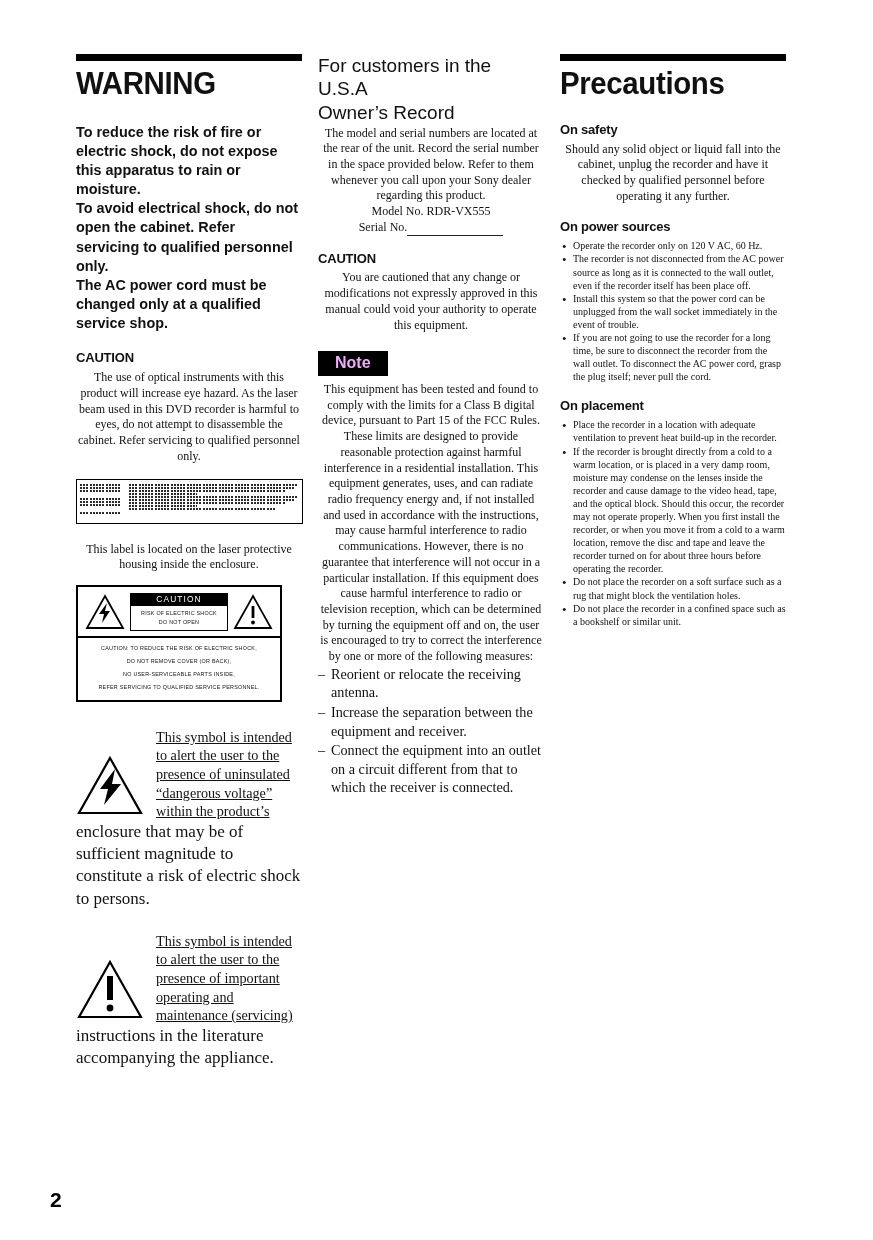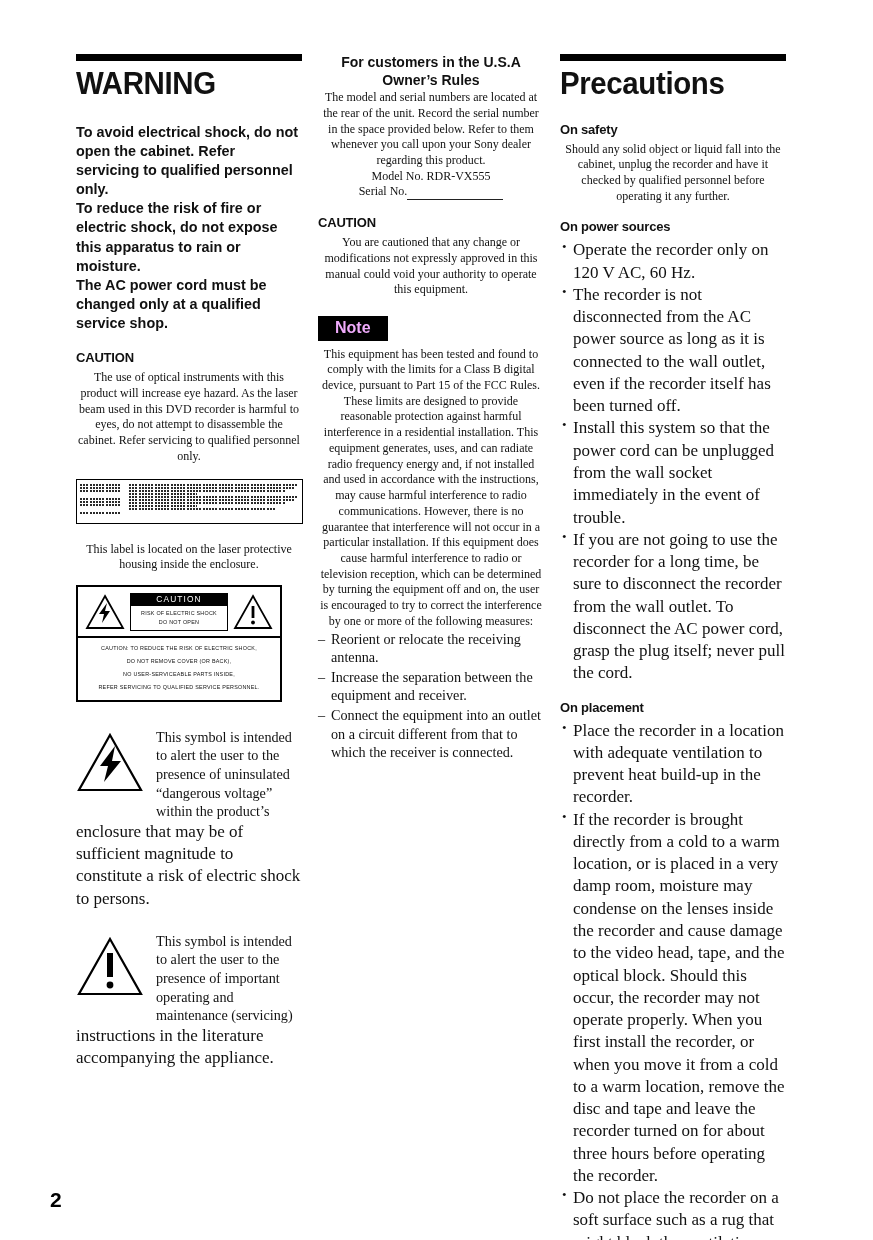--- a/index.html
+++ b/index.html
@@ -54,25 +54,24 @@
     font-family: "Liberation Sans", sans-serif;
     font-weight: bold;
     font-size: 13px;
     margin: 16px 0 4px 0;
     line-height: 1.15;
     letter-spacing: -0.2px;
   }
   h2.sans.first { margin-top: 0; }
   h3.sans-sm {
     font-family: "Liberation Sans", sans-serif;
-    font-weight: bold;
-    font-size: 14px;
+    font-weight: normal;
+    font-size: 19px;
     margin: 0 0 1px 0;
     line-height: 1.22;
-    text-align: center;
   }
   .lead {
     font-family: "Liberation Sans", sans-serif;
     font-weight: bold;
     font-size: 14.4px;
     line-height: 1.33;
     margin: 0 0 18px 0;
   }
   .lead p { margin: 0; }
 
@@ -110,21 +109,21 @@
     position: relative;
     margin-bottom: 1px;
   }
   ul.dashlist li::before {
     content: "\2013";
     position: absolute;
     left: 0;
     top: 0;
   }
   ul.bullist li {
-    font-size: 17px;
+    font-size: 10px;
     line-height: 1.31;
     padding-left: 13px;
     position: relative;
     margin-bottom: 0px;
   }
   ul.bullist li::before {
     content: "\2022";
     position: absolute;
     left: 2px;
     top: -1px;
@@ -224,22 +223,23 @@
     color: #111;
   }
   .shockbox-bot div:last-child { margin-bottom: 0; }
 
   
   .symbol-block {
     margin: 0 0 22px 0;
   }
   .symbol-row {
     display: flex;
-    align-items: flex-start;
+    align-items: flex-end;
     gap: 8px;
+    text-decoration: underline;
   }
   .symbol-tri {
     flex: 0 0 auto;
     width: 72px;
     padding-top: 4px;
   }
   .symbol-text {
     flex: 1;
     font-size: 14.2px;
     line-height: 1.31;
@@ -275,22 +275,22 @@
 <div class="page">
 
   <div class="columns">
 
     <div class="col">
 
       <div class="rule"></div>
       <h1 class="big">WARNING</h1>
 
       <div class="lead">
+        <p>To reduce the risk of fire or electric shock, do not expose this apparatus to rain or moisture.</p>
         <p>To avoid electrical shock, do not open the cabinet. Refer servicing to qualified personnel only.</p>
-        <p>To reduce the risk of fire or electric shock, do not expose this apparatus to rain or moisture.</p>
         <p>The AC power cord must be changed only at a qualified service shop.</p>
       </div>
 
       <h2 class="sans">CAUTION</h2>
       <p class="body">The use of optical instruments with this product will increase eye hazard. As the laser beam used in this DVD recorder is harmful to eyes, do not attempt to disassemble the cabinet. Refer servicing to qualified personnel only.</p>
 
       <div class="laser-label">
         <div class="laser-left">
           <div class="mline"></div>
           <div class="mline"></div>
@@ -369,21 +369,21 @@
           <div class="symbol-text">This symbol is intended to alert the user to the presence of important operating and maintenance (servicing)</div>
         </div>
         <div class="symbol-tail">instructions in the literature accompanying the appliance.</div>
       </div>
 
     </div>
 
     <div class="col-mid">
 
       <h3 class="sans-sm">For customers in the U.S.A</h3>
-      <h3 class="sans-sm">Owner’s Rules</h3>
+      <h3 class="sans-sm">Owner’s Record</h3>
 
       <p class="body tight">The model and serial numbers are located at the rear of the unit. Record the serial number in the space provided below. Refer to them whenever you call upon your Sony dealer regarding this product.</p>
       <p class="body tight">Model No. RDR-VX555</p>
       <p class="body"><span>Serial No.</span><span class="serial-line"></span></p>
 
       <h2 class="sans">CAUTION</h2>
       <p class="body">You are cautioned that any change or modifications not expressly approved in this manual could void your authority to operate this equipment.</p>
 
       <div class="note-badge">Note</div>
 
@@ -401,21 +401,21 @@
 
       <div class="rule"></div>
       <h1 class="big">Precautions</h1>
 
       <h2 class="sans first">On safety</h2>
       <p class="body">Should any solid object or liquid fall into the cabinet, unplug the recorder and have it checked by qualified personnel before operating it any further.</p>
 
       <h2 class="sans">On power sources</h2>
       <ul class="bullist">
         <li>Operate the recorder only on 120 V AC, 60 Hz.</li>
-        <li>The recorder is not disconnected from the AC power source as long as it is connected to the wall outlet, even if the recorder itself has been turned off.</li>
+        <li>The recorder is not disconnected from the AC power source as long as it is connected to the wall outlet, even if the recorder itself has been place off.</li>
         <li>Install this system so that the power cord can be unplugged from the wall socket immediately in the event of trouble.</li>
         <li>If you are not going to use the recorder for a long time, be sure to disconnect the recorder from the wall outlet. To disconnect the AC power cord, grasp the plug itself; never pull the cord.</li>
       </ul>
 
       <h2 class="sans">On placement</h2>
       <ul class="bullist">
         <li>Place the recorder in a location with adequate ventilation to prevent heat build-up in the recorder.</li>
         <li>If the recorder is brought directly from a cold to a warm location, or is placed in a very damp room, moisture may condense on the lenses inside the recorder and cause damage to the video head, tape, and the optical block. Should this occur, the recorder may not operate properly. When you first install the recorder, or when you move it from a cold to a warm location, remove the disc and tape and leave the recorder turned on for about three hours before operating the recorder.</li>
         <li>Do not place the recorder on a soft surface such as a rug that might block the ventilation holes.</li>
         <li>Do not place the recorder in a confined space such as a bookshelf or similar unit.</li>

